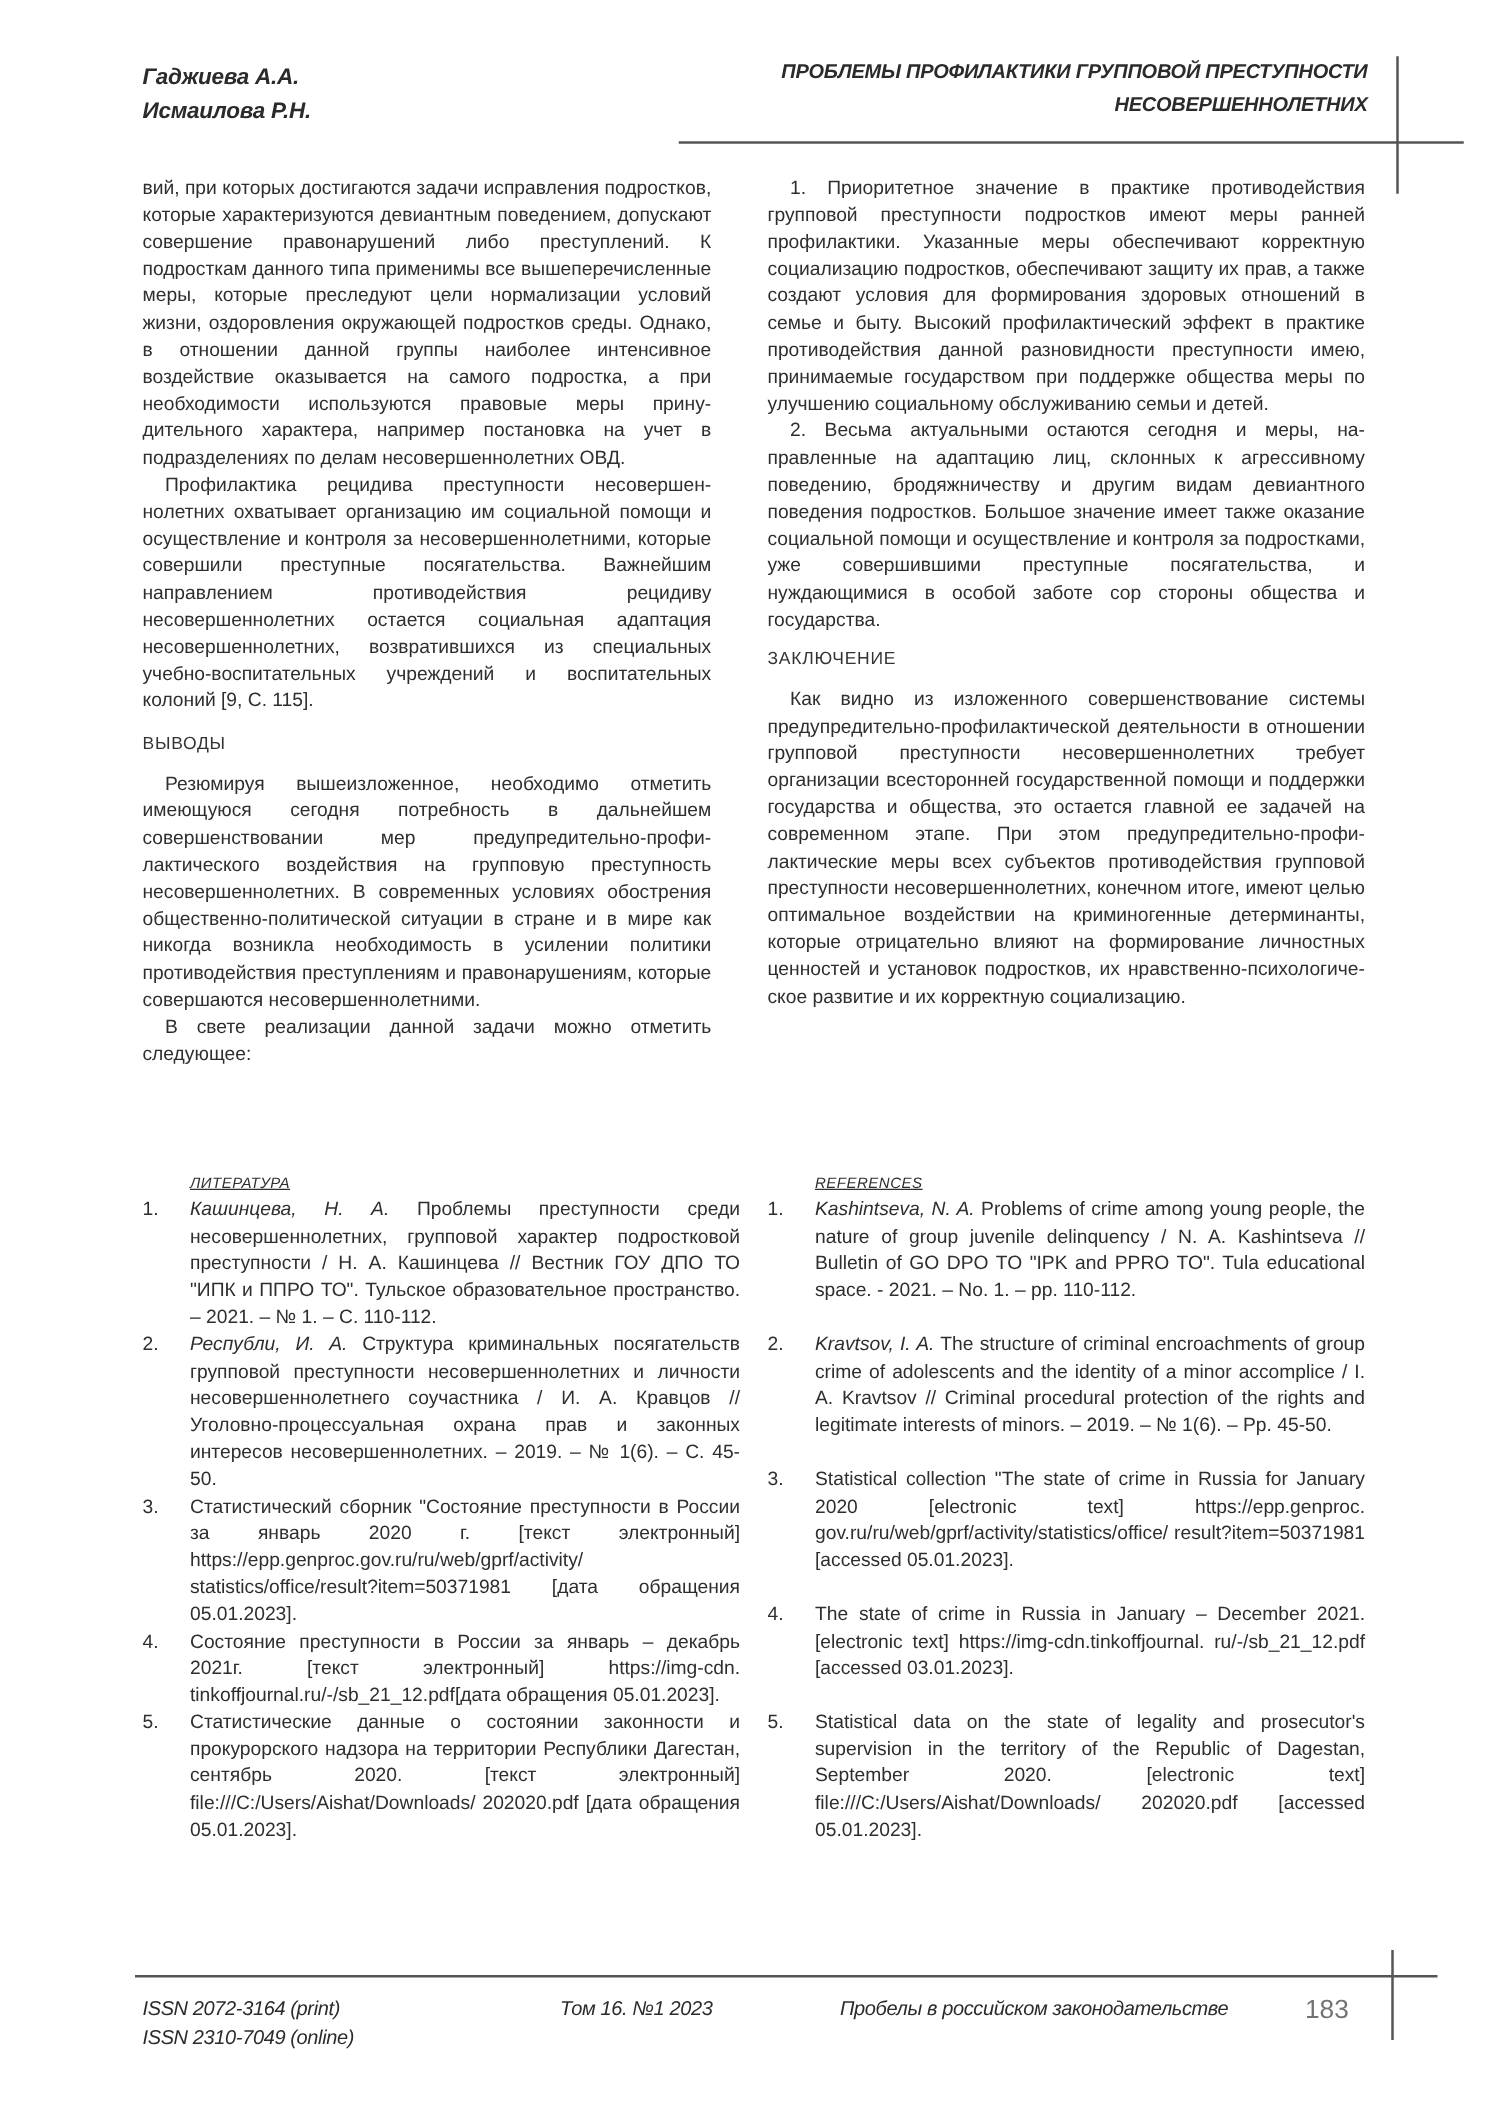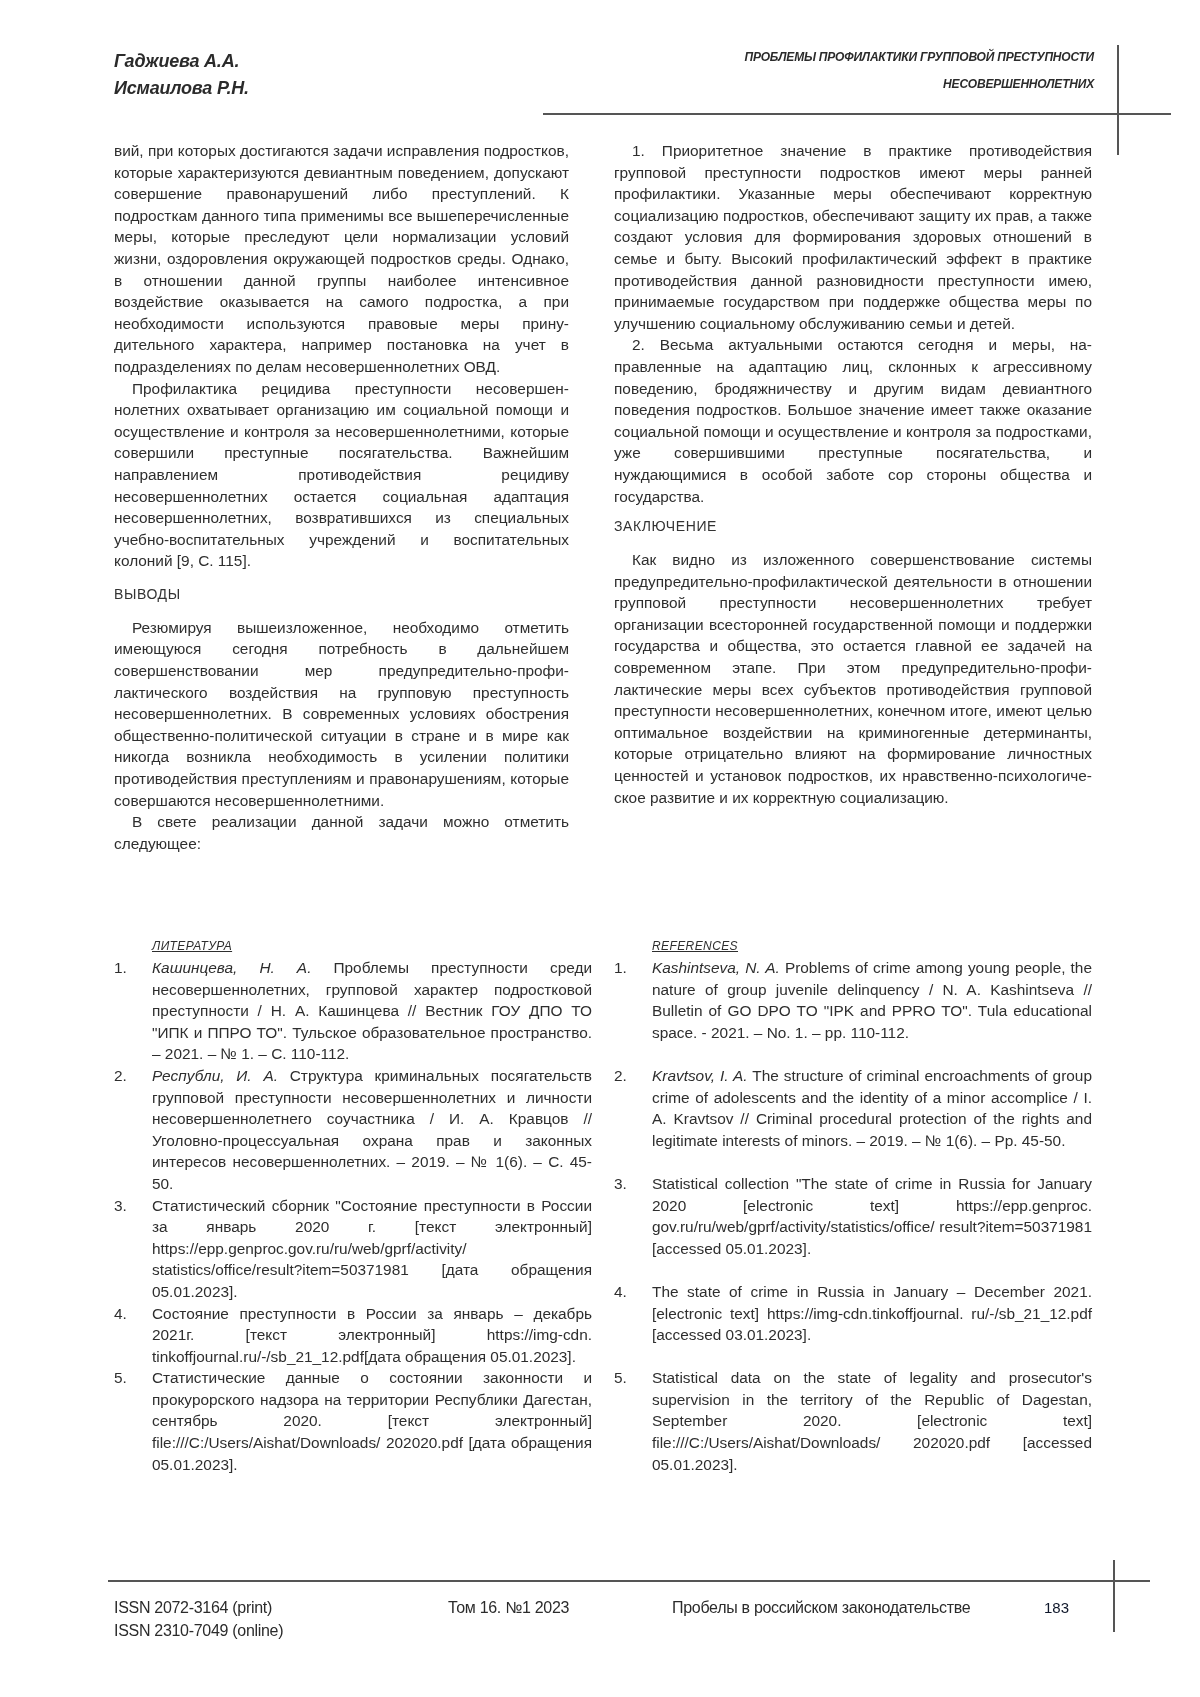--- a/index.html
+++ b/index.html
@@ -11,21 +11,21 @@
     .hline { position: absolute; background: #555; height: 2px; }
     .vline { position: absolute; background: #555; width: 2px; }
 
     .hdr-authors {
       position: absolute; left: 114px; top: 48px;
       font-style: italic; font-weight: bold; font-size: 18px; line-height: 27px;
       color: #2b2b2b; letter-spacing: -0.2px;
     }
     .hdr-title {
       position: absolute; right: 106px; top: 44px; width: 600px; text-align: right;
-      font-style: italic; font-weight: bold; font-size: 12px; line-height: 27px;
+      font-style: italic; font-weight: bold; font-size: 16px; line-height: 27px;
       color: #2b2b2b; letter-spacing: -0.2px;
     }
 
     .col { position: absolute; top: 140px; font-size: 15.4px; line-height: 21.6px; }
     .col-left { left: 114px; width: 455px; }
     .col-right { left: 614px; width: 478px; }
     .col p { margin: 0; text-align: justify; hyphens: manual; }
     .col p.ind { text-indent: 18px; }
     .col h2 {
       margin: 6px 0 10px 0; font-weight: normal; font-size: 14px; line-height: 26px;
@@ -38,25 +38,25 @@
     .refs-head {
       margin: 0 0 0 38px; font-style: italic; text-decoration: underline;
       font-size: 12px; line-height: 22px; letter-spacing: 0.4px;
     }
     .ref { display: flex; margin: 0; }
     .ref .num { width: 38px; flex: 0 0 38px; }
     .ref .txt { flex: 1; text-align: justify; word-break: break-word; }
     .ref .au { font-style: italic; }
     .refs-right .ref { margin-bottom: 21.6px; }
 
-    .footer { position: absolute; top: 1596px; font-size: 16px; line-height: 23px; color: #2b2b2b; letter-spacing: -0.3px; }
+    .footer { position: absolute; top: 1596px; font-style: italic; font-size: 16px; line-height: 23px; color: #2b2b2b; letter-spacing: -0.3px; }
     .f-issn { left: 114px; }
     .f-vol { left: 448px; }
     .f-journal { left: 672px; }
-    .f-page { position: absolute; top: 1596px; left: 1044px; font-size: 15px; line-height: 23px; color: #0f172a; }
+    .f-page { position: absolute; top: 1596px; left: 1044px; font-size: 21px; line-height: 23px; color: #737373; }
   </style>
 </head>
 <body>
 
 <div class="hline" style="left:543px; top:113px; width:628px;"></div>
 <div class="vline" style="left:1117px; top:45px; height:110px;"></div>
 <div class="hline" style="left:108px; top:1580px; width:1042px; height:1.5px;"></div>
 <div class="vline" style="left:1113px; top:1560px; height:72px; width:1.5px;"></div>
 
 <div class="hdr-authors">

